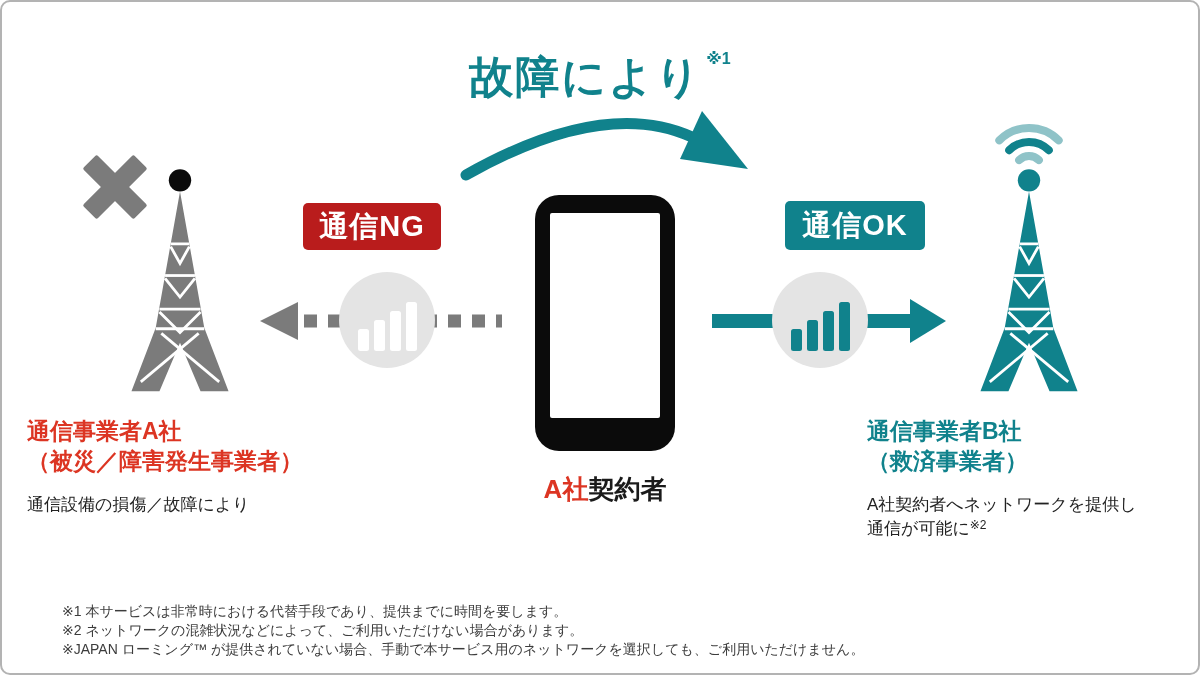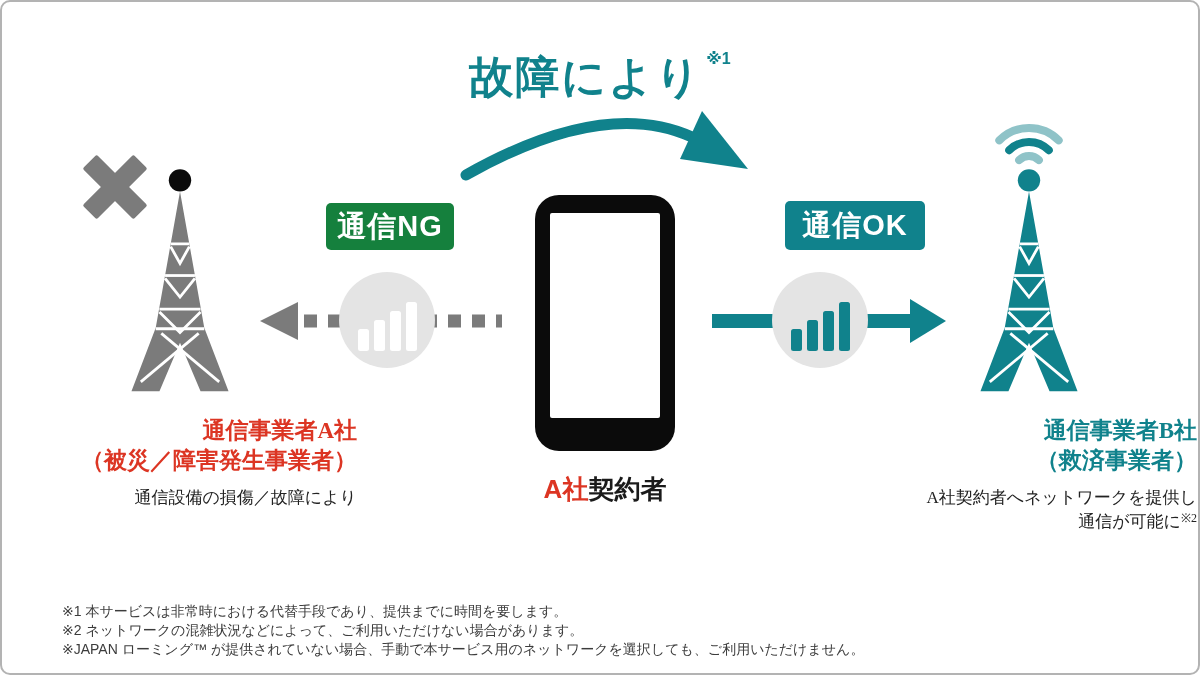--- a/index.html
+++ b/index.html
@@ -12,21 +12,21 @@
   .abs{position:absolute;}
 
   
   .title{position:absolute;top:46px;left:0;right:0;text-align:center;color:#10828c;}
   .title .main{font-size:44px;font-weight:bold;letter-spacing:2px;}
   .title sup{font-size:16px;font-weight:bold;vertical-align:28px;margin-left:4px;}
 
   
   .badge{position:absolute;display:flex;align-items:center;justify-content:center;
     color:#fff;font-weight:bold;font-size:29px;border-radius:5px;letter-spacing:1px;}
-  .badge.ng{left:324px;top:201px;width:128px;height:47px;background:#15803d;}
+  .badge.ng{left:301px;top:201px;width:138px;height:47px;background:#b91c1c;}
   .badge.ok{left:750px;top:199px;width:140px;height:49px;background:#10828c;margin-left:33px;}
 
   
   .sig-circle{position:absolute;width:96px;height:96px;border-radius:50%;background:#e4e4e4;}
   .sig-circle.left{left:337px;top:270px;}
   .sig-circle.right{left:770px;top:270px;}
   .bars{position:absolute;left:0;right:0;bottom:17px;display:flex;justify-content:center;
     align-items:flex-end;gap:5px;}
   .bars span{display:block;width:11px;border-radius:2.5px;}
   .bars .b1{height:22px;} .bars .b2{height:31px;} .bars .b3{height:40px;} .bars .b4{height:49px;}
@@ -34,27 +34,27 @@
   .bars.teal span{background:#10828c;}
 
   
   .phone{position:absolute;left:533px;top:193px;width:140px;height:256px;background:#0b0b0b;border-radius:24px;}
   .phone .screen{position:absolute;left:15px;right:15px;top:18px;bottom:33px;background:#fff;border-radius:2px;}
   .phone-label{position:absolute;left:453px;top:470px;width:300px;text-align:center;
     font-size:26px;font-weight:bold;color:#1a1a1a;}
   .phone-label .hl{color:#dc3523;}
 
   
-  .op-text{position:absolute;top:414px;width:330px;text-align:right;font-family:Liberation Serif, serif;}
+  .op-text{position:absolute;top:414px;width:330px;text-align:left;}
   .op-text.left{left:25px;}
   .op-text.right{left:865px;}
   .op-name{font-size:23px;line-height:30px;font-weight:bold;}
   .op-text.left .op-name{color:#dc3523;}
   .op-text.right .op-name{color:#10828c;}
-  .op-desc{margin-top:11px;font-size:17px;line-height:21px;color:#222;}
+  .op-desc{margin-top:18px;font-size:17px;line-height:21px;color:#222;}
   .op-desc sup{font-size:12px;vertical-align:5px;}
 
   
   .footnotes{position:absolute;left:60px;top:580px;font-size:14px;line-height:19px;color:#3c3c3c;margin-top:20px;}
 </style>
 </head>
 <body>
 
 <div class="stage">
 

